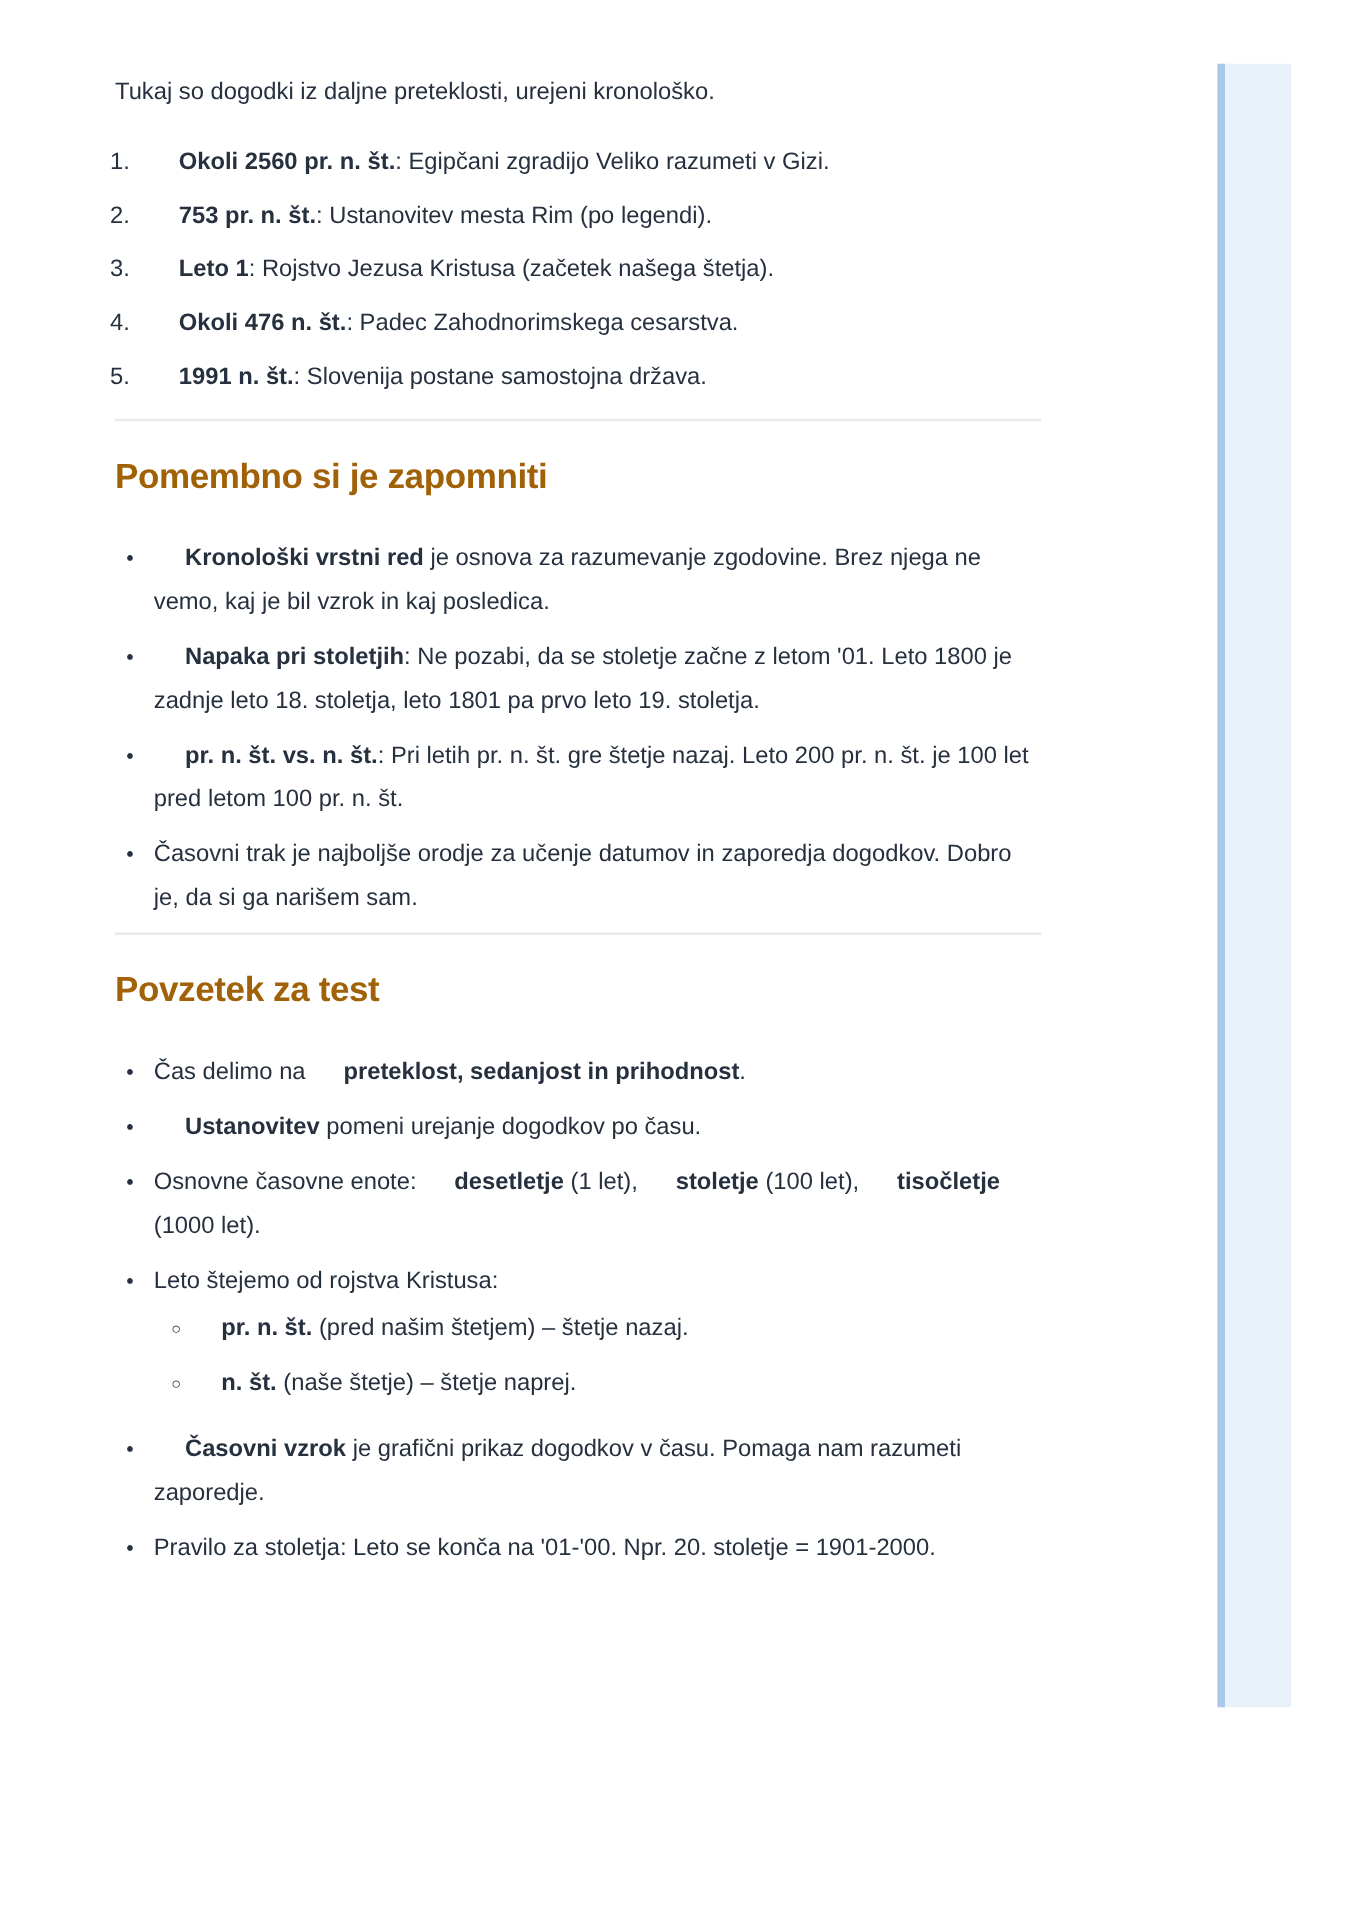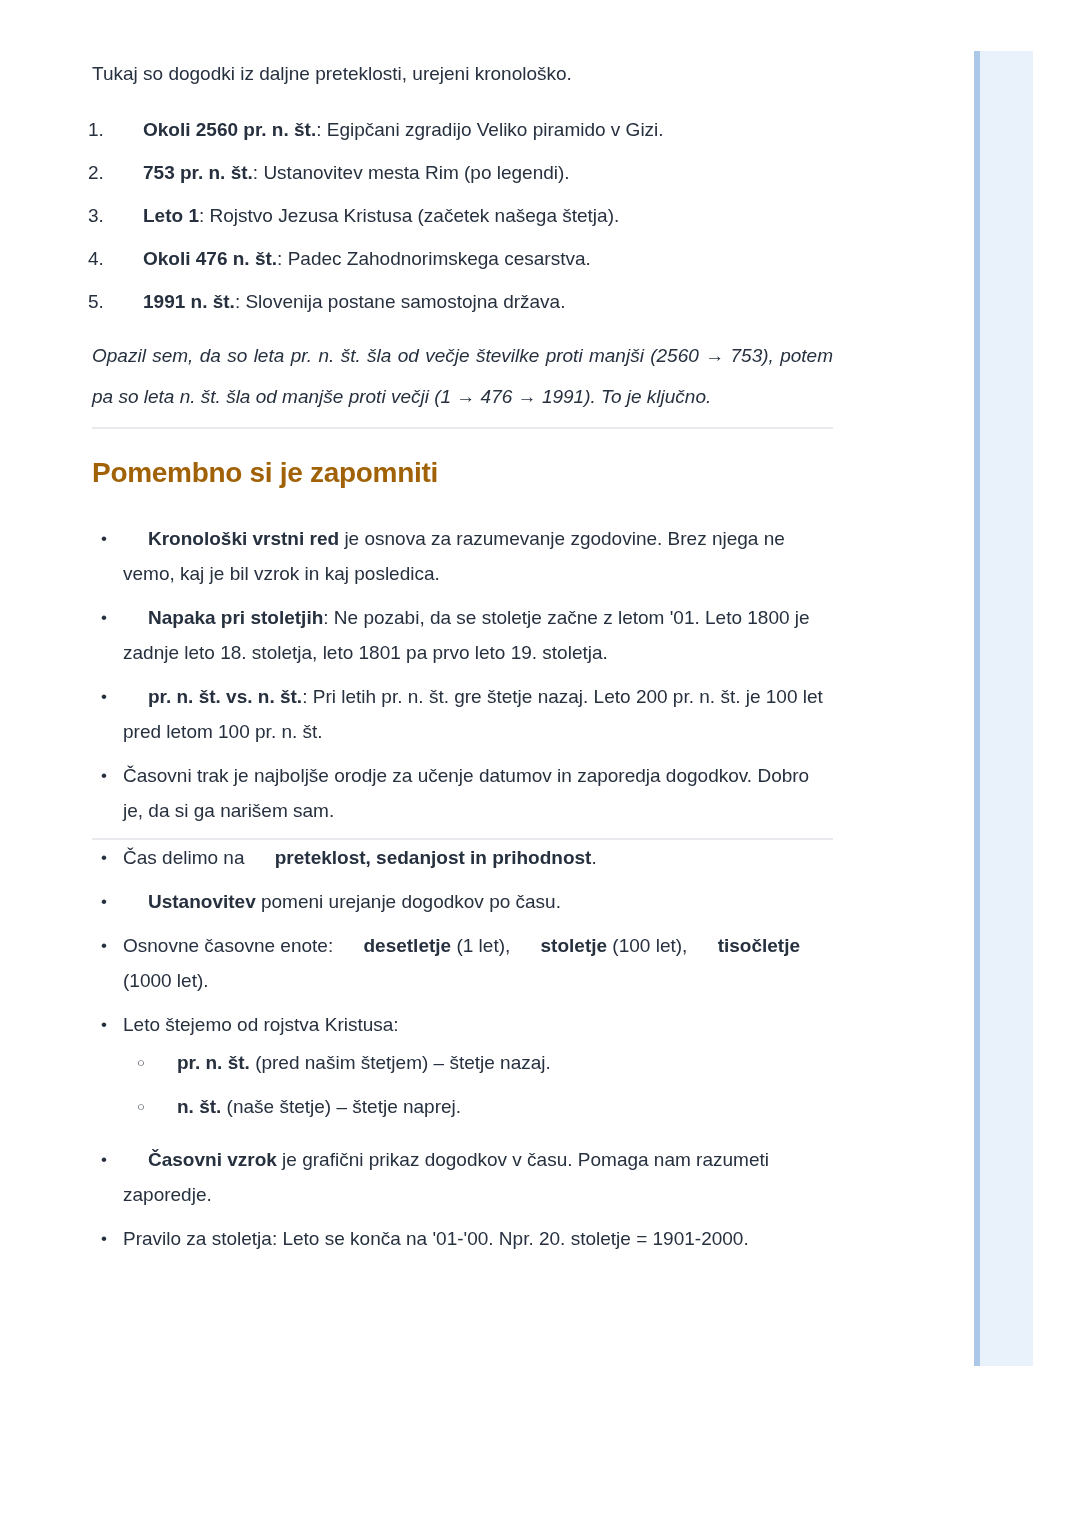--- a/index.html
+++ b/index.html
@@ -99,41 +99,40 @@
 
 <div class="page">
   <div class="accent-bar"></div>
 
   <div class="content">
     <p class="intro">Tukaj so dogodki iz daljne preteklosti, urejeni kronološko.</p>
 
     <ol class="events">
         <li>
           <span class="num">1.</span>
-          <div class="li-body"><span class="bd">Okoli 2560 pr. n. št.</span><span>: Egipčani zgradijo Veliko piramido v Gizi.</span></div>
+          <div class="li-body"><span class="bd">Okoli 2560 pr. n. št.</span><span>: Egipčani zgradijo Veliko razumeti v Gizi.</span></div>
         </li>
         <li>
           <span class="num">2.</span>
           <div class="li-body"><span class="bd">753 pr. n. št.</span><span>: Ustanovitev mesta Rim (po legendi).</span></div>
         </li>
         <li>
           <span class="num">3.</span>
           <div class="li-body"><span class="bd">Leto 1</span><span>: Rojstvo Jezusa Kristusa (začetek našega štetja).</span></div>
         </li>
         <li>
           <span class="num">4.</span>
           <div class="li-body"><span class="bd">Okoli 476 n. št.</span><span>: Padec Zahodnorimskega cesarstva.</span></div>
         </li>
         <li>
           <span class="num">5.</span>
           <div class="li-body"><span class="bd">1991 n. št.</span><span>: Slovenija postane samostojna država.</span></div>
         </li>
       </ol>
 
-    <p class="note">Opazil sem, da so leta pr. n. št. šla od večje številke proti manjši (2560 → 753), potem pa so leta n. št. šla od manjše proti večji (1 → 476 → 1991). To je ključno.</p>
 
     <hr class="divider">
 
     <h2 class="section-title">Pomembno si je zapomniti</h2>
     <ul class="bullets">
         <li>
           <span class="bullet-marker">•</span>
           <div class="li-body"><span class="bd">Kronološki vrstni red</span><span> je osnova za razumevanje zgodovine. Brez njega ne vemo, kaj je bil vzrok in kaj posledica.</span></div>
         </li>
         <li>
@@ -145,20 +144,21 @@
           <div class="li-body"><span class="bd">pr. n. št. vs. n. št.</span><span>: Pri letih pr. n. št. gre štetje nazaj. Leto 200 pr. n. št. je 100 let </span><span class="it">pred</span><span> letom 100 pr. n. št.</span></div>
         </li>
         <li>
           <span class="bullet-marker">•</span>
           <div class="li-body"><span>Časovni trak je najboljše orodje za učenje datumov in zaporedja dogodkov. Dobro je, da si ga narišem sam.</span></div>
         </li>
       </ul>
 
     <hr class="divider">
 
+    <h2 class="section-title">Povzetek za test</h2>
     <ul class="bullets">
         <li>
           <span class="bullet-marker">•</span>
           <div class="li-body"><span>Čas delimo na </span><span class="bd">preteklost, sedanjost in prihodnost</span><span>.</span></div>
         </li>
         <li>
           <span class="bullet-marker">•</span>
           <div class="li-body"><span class="bd">Ustanovitev</span><span> pomeni urejanje dogodkov po času.</span></div>
         </li>
         <li>

